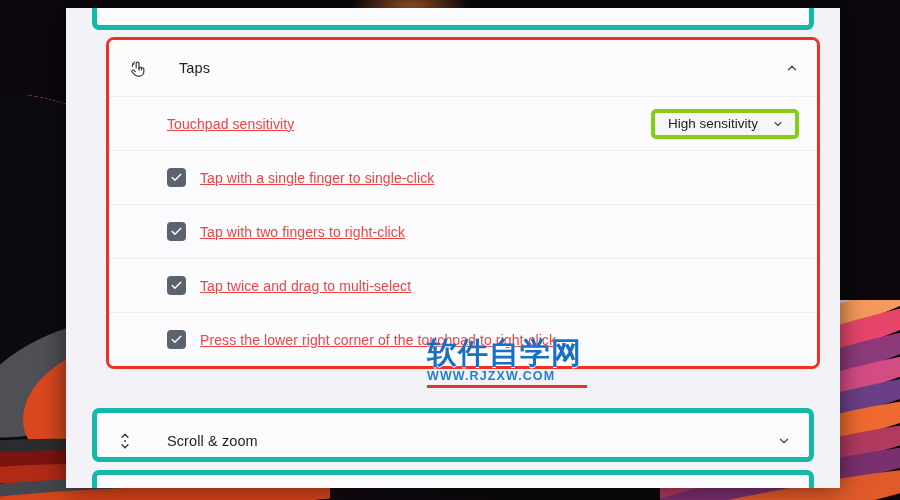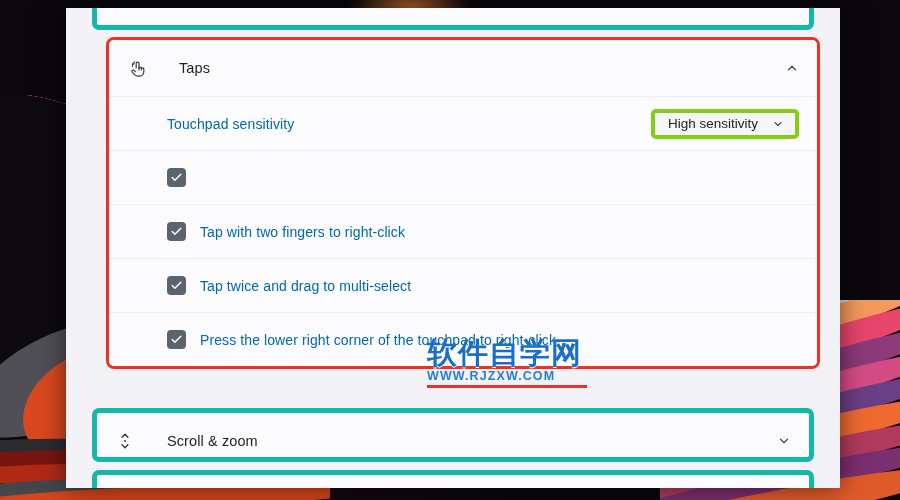--- a/index.html
+++ b/index.html
@@ -231,22 +231,23 @@
     align-items: center;
     min-height: 54px;
     padding: 0 18px 0 58px;
     box-sizing: border-box;
     border-top: 1px solid #ededf0;
     position: relative;
   }
 
   .row-label {
     font-size: 14px;
-    color: #0369a1;
+    color: #ef4444;
     letter-spacing: 0.1px;
+    text-decoration: underline;
   }
 
   .checkbox-row {
     padding-left: 58px;
   }
 
   .cbx {
     width: 19px;
     height: 19px;
     border-radius: 4px;
@@ -413,20 +414,21 @@
               </span>
             </div>
           </div>
 
           <div class="row checkbox-row">
             <span class="cbx">
               <svg width="13" height="13" viewBox="0 0 24 24" fill="none" stroke="#ffffff" stroke-width="2.6" stroke-linecap="round" stroke-linejoin="round">
                 <polyline points="20 6 9 17 4 12"></polyline>
               </svg>
             </span>
+            <span class="row-label">Tap with a single finger to single-click</span>
           </div>
 
           <div class="row checkbox-row">
             <span class="cbx">
               <svg width="13" height="13" viewBox="0 0 24 24" fill="none" stroke="#ffffff" stroke-width="2.6" stroke-linecap="round" stroke-linejoin="round">
                 <polyline points="20 6 9 17 4 12"></polyline>
               </svg>
             </span>
             <span class="row-label">Tap with two fingers to right-click</span>
           </div>

